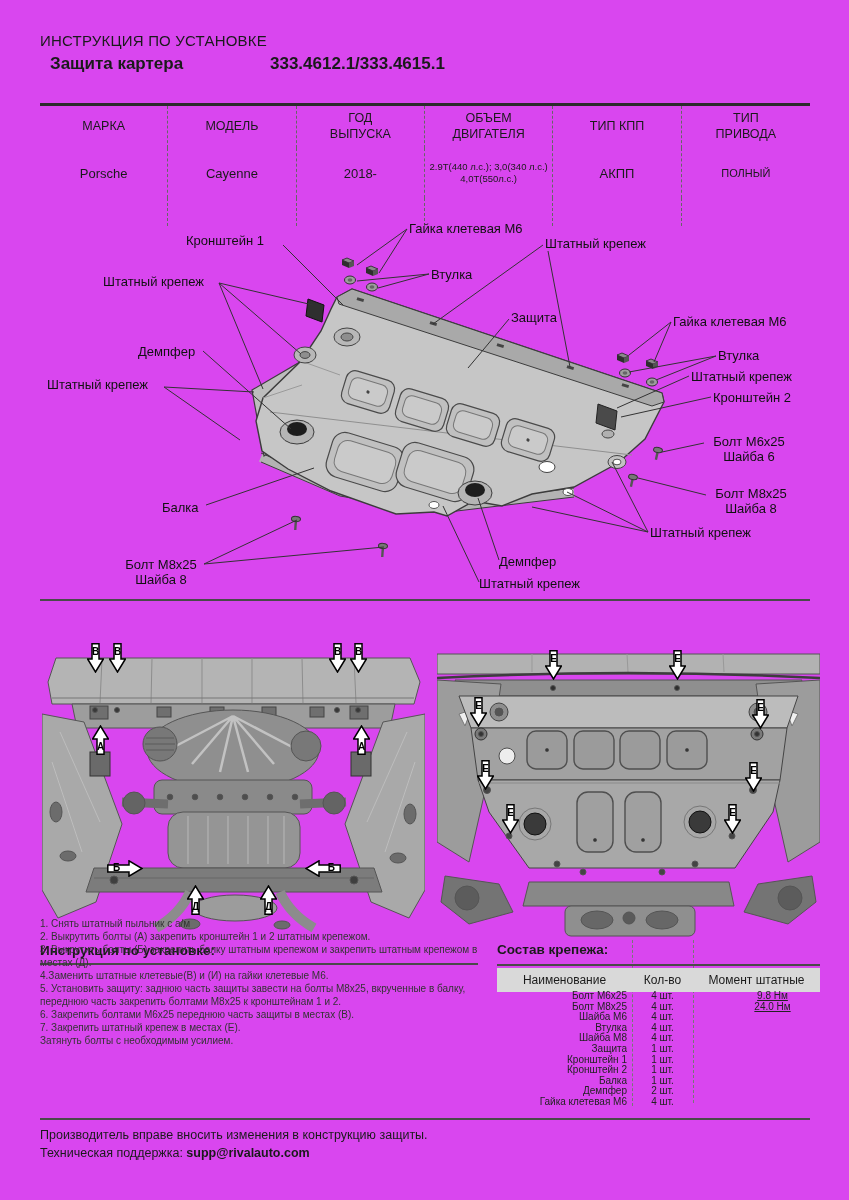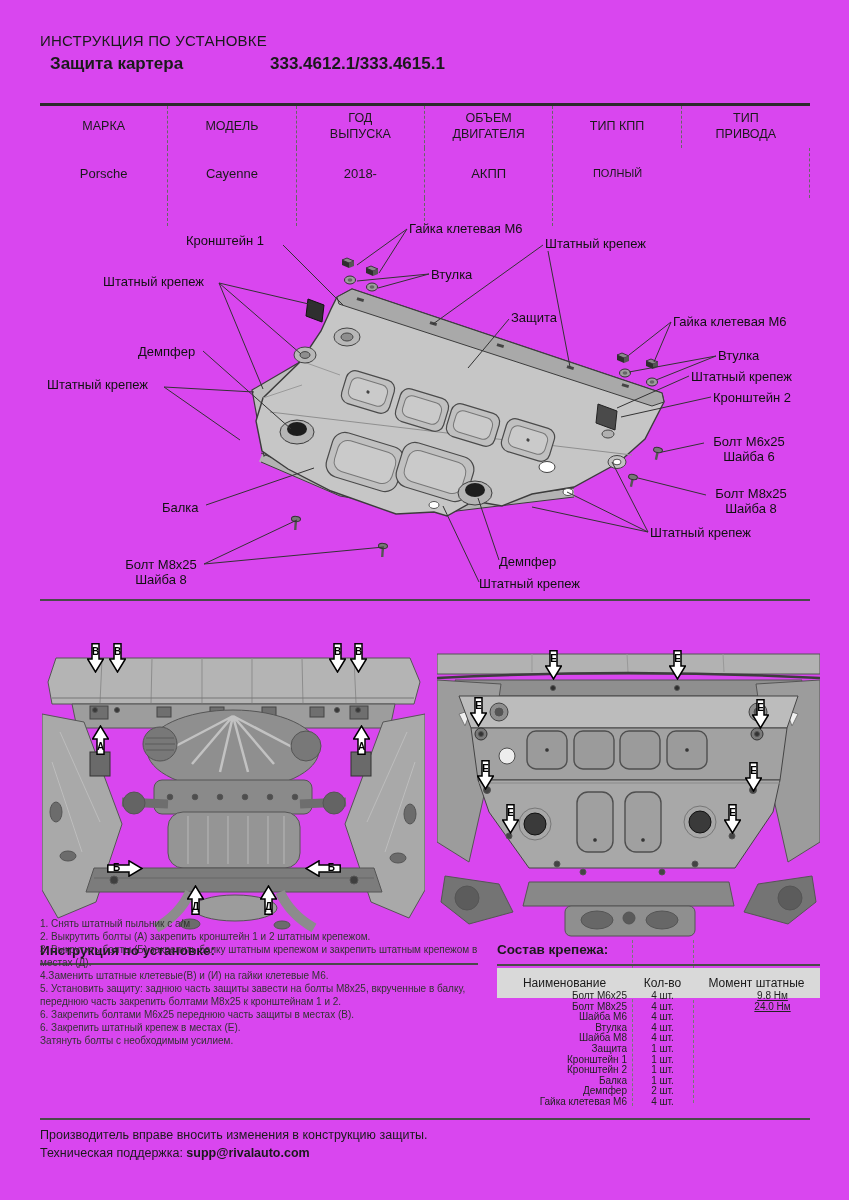--- a/index.html
+++ b/index.html
@@ -34,21 +34,21 @@
 
   
   .instr-title{left:40px;top:943px;font-size:13.5px;font-weight:bold;}
   .instr-rule{left:40px;top:963px;width:438px;}
   .steps{left:40px;top:917px;width:447px;font-size:10px;line-height:1.3;color:#333;}
 
   
   .hw{left:497px;top:940px;width:323px;height:168px;}
   .hw-title{left:0;top:2px;font-size:13.5px;font-weight:bold;}
   .hw-rule{left:0;top:24px;width:323px;}
-  .hw-head{left:0;top:28px;width:323px;height:30px;background:#d9d9d9;display:grid;
+  .hw-head{left:0;top:28px;width:323px;height:24px;background:#d9d9d9;display:grid;
            grid-template-columns:135px 61px 127px;align-items:center;font-size:12px;}
   .hw-head span{text-align:center;}
   .hw-rows{left:0;top:51px;width:323px;}
   .hw-row{display:grid;grid-template-columns:135px 61px 127px;font-size:10px;line-height:10.6px;color:#222;}
   .hw-row .n{text-align:right;padding-right:5px;}
   .hw-row .q{text-align:center;}
   .hw-row .t{text-align:center;padding-left:32px;text-decoration:underline;}
   .hw-v1{left:135px;top:0;height:166px;border-left:1px dashed #777;width:0;}
   .hw-v2{left:196px;top:0;height:163px;border-left:1px dashed #777;width:0;}
 
@@ -84,20 +84,22 @@
 ВЫПУСКА</div>
     <div class="c h">ОБЪЕМ
 ДВИГАТЕЛЯ</div>
     <div class="c h">ТИП КПП</div>
     <div class="c h last">ТИП
 ПРИВОДА</div>
 
     <div class="c d">Porsche</div>
     <div class="c d">Cayenne</div>
     <div class="c d">2018-</div>
+    <div class="c d small">2.9Т(440 л.с.); 3,0(340 л.с.)
+4,0Т(550л.с.)</div>
     <div class="c d">АКПП</div>
     <div class="c d cond last">ПОЛНЫЙ</div>
 
     <div class="ext"></div>
     <div class="ext"></div>
     <div class="ext"></div>
     <div class="ext"></div>
     <div class="ext"></div>
     <div class="ext last"></div>
   </div>
@@ -521,21 +523,21 @@
 
   <div class="abs instr-title">Инструкция по установке:</div>
   <div class="abs rule instr-rule"></div>
   <div class="abs steps">
     <div>1. Снять штатный пыльник с а/м</div>
     <div>2. Выкрутить болты (А) закрепить кронштейн 1 и 2 штатным крепежом.</div>
     <div>3. Выкрутить болты (Б) закрепить балку штатным крепежом и закрепить штатным крепежом в местах (Д).</div>
     <div>4.Заменить штатные клетевые(В) и (И) на гайки клетевые М6.</div>
     <div>5. Установить защиту: заднюю часть защиты завести на болты М8х25, вкрученные в балку, переднюю часть закрепить болтами М8х25 к кронштейнам 1 и 2.</div>
     <div>6. Закрепить болтами М6х25 переднюю часть защиты в местах (В).</div>
-    <div>6. Закрепить штатный крепеж в местах (Е).</div>
+    <div>7. Закрепить штатный крепеж в местах (Е).</div>
     <div> Затянуть болты с необходимым усилием.</div>
   </div>
 
   <div class="abs hw">
     <div class="abs hw-v1"></div>
     <div class="abs hw-v2"></div>
     <div class="abs hw-title">Состав крепежа:</div>
     <div class="abs rule hw-rule"></div>
     <div class="abs hw-head">
       <span>Наименование</span>

